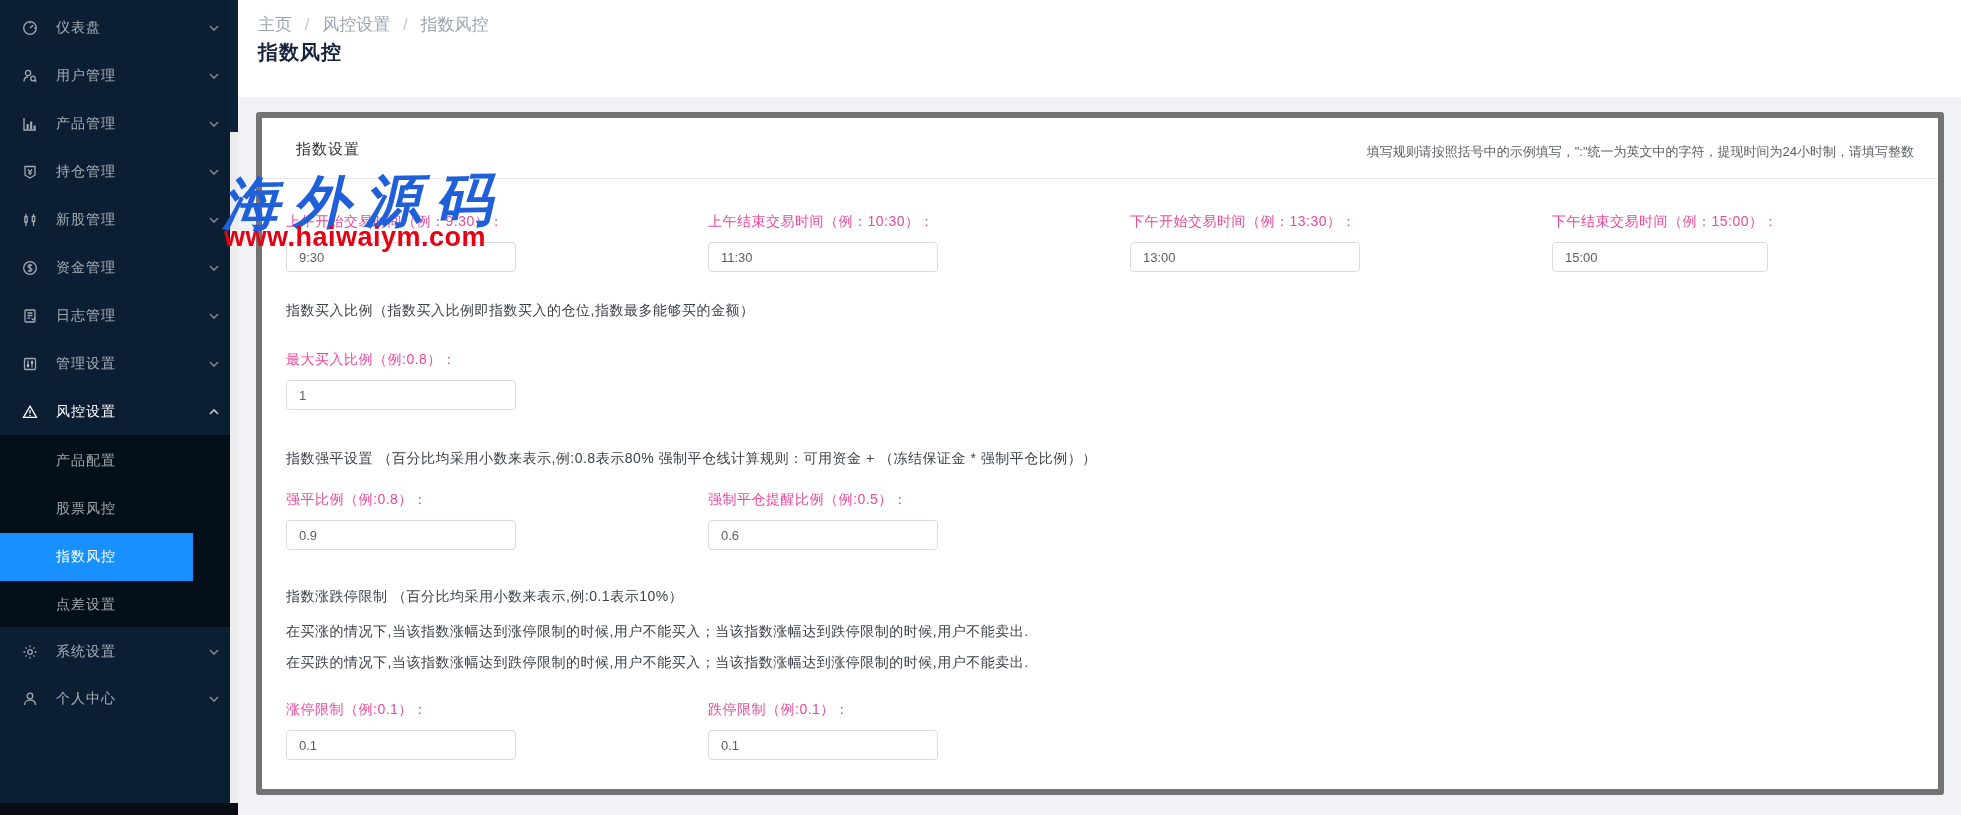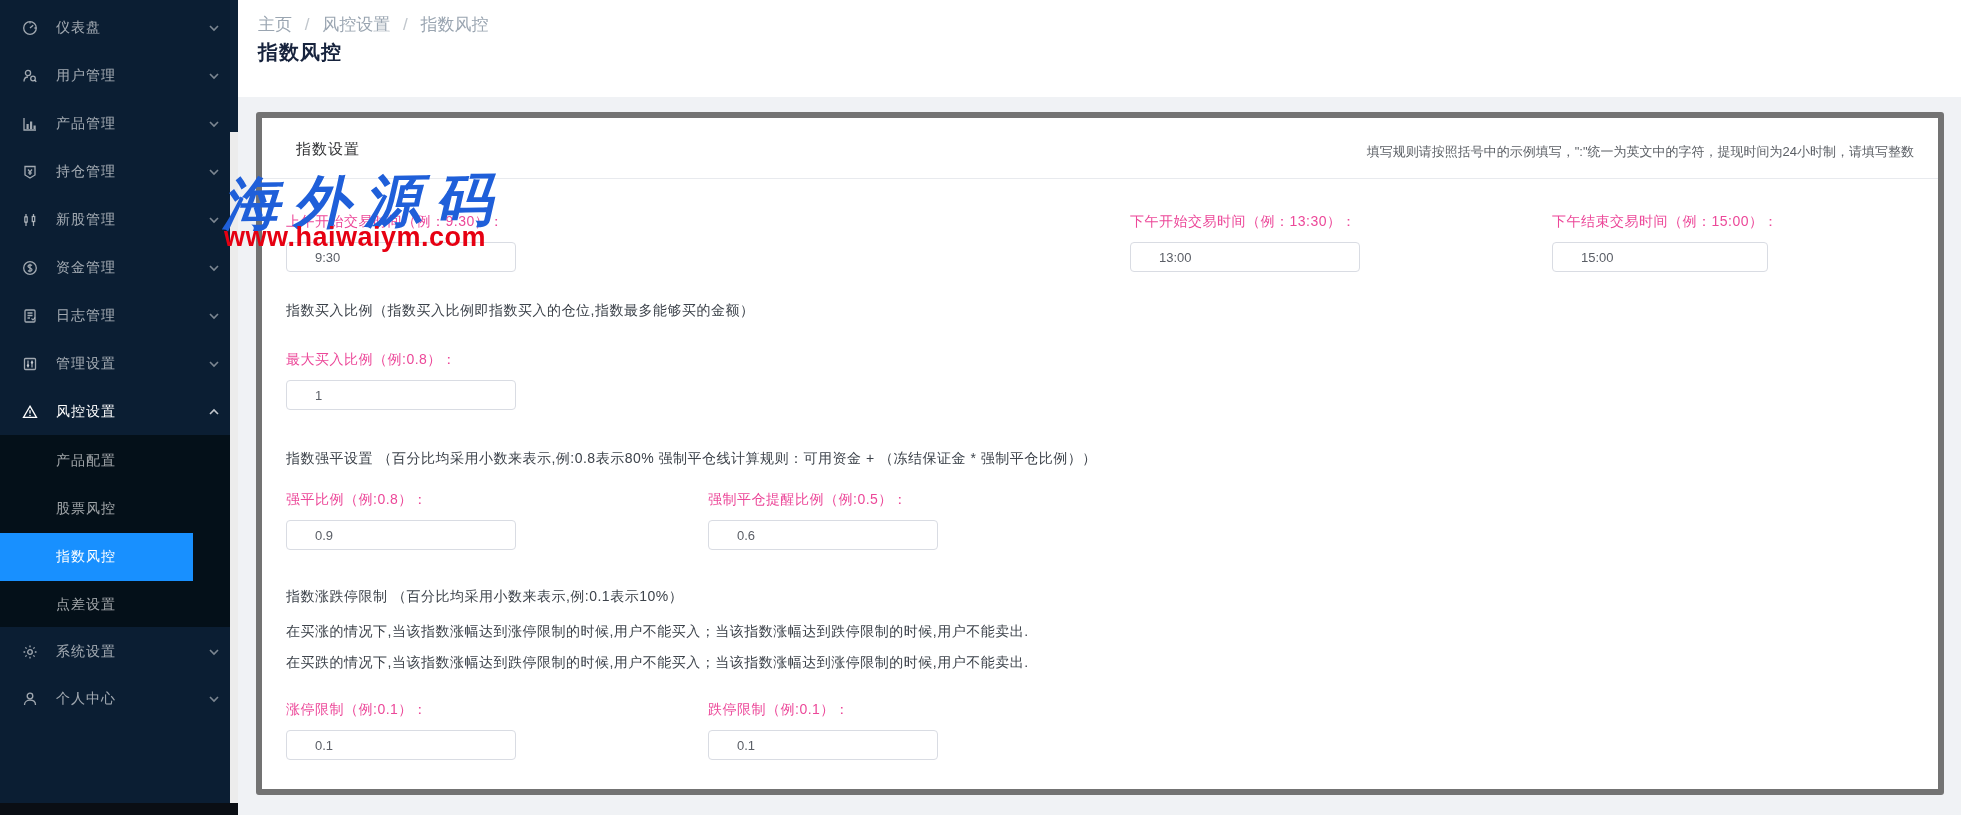--- a/index.html
+++ b/index.html
@@ -33,21 +33,21 @@
   .page-title { position:absolute; left:20px; top:39px; font-size:20px; font-weight:bold; color:#17233d; letter-spacing:1px; }
 
   
   .card { position:absolute; left:18px; top:112px; width:1688px; height:683px; background:#ffffff; border:6px solid #737373; border-radius:3px; }
   .card-header { position:absolute; left:0; top:0; width:100%; height:61px; border-bottom:1px solid #e8eaee; }
   .card-title { position:absolute; left:34px; top:22px; font-size:15px; color:#303133; letter-spacing:1px; }
   .rule-note { position:absolute; right:24px; top:25px; font-size:13px; color:#5c6066; }
 
   .field { position:absolute; }
   .field .f-label { display:block; font-size:14px; color:#ec4899; letter-spacing:.5px; }
-  .field input { display:block; margin-top:11px; width:230px; height:30px; border:1px solid #d9dce3; border-radius:4px; font-size:13px; color:#5a5e66; padding-left:28px; outline:none; background:#fff; font-family:"Liberation Sans",sans-serif; }
+  .field input { display:block; margin-top:11px; width:230px; height:30px; border:1px solid #d9dce3; border-radius:4px; font-size:13px; color:#5a5e66; padding-left:12px; outline:none; background:#fff; font-family:"Liberation Sans",sans-serif; }
   .field.narrow input { width:216px; }
 
   .section-note { position:absolute; font-size:14px; color:#3c424a; letter-spacing:.5px; }
   .para { position:absolute; font-size:14px; color:#3c424a; letter-spacing:.5px; }
 
   .c1 { left:24px; }  .c2 { left:446px; }  .c3 { left:868px; }  .c4 { left:1290px; }
 
   
   .watermark { position:absolute; left:222px; top:172px; z-index:60; pointer-events:none; }
   .wm-text { font-family:"DejaVu Serif",serif; font-style:italic; font-weight:bold; font-size:57px; line-height:1; letter-spacing:14px; transform:rotate(-1deg); white-space:nowrap; }
@@ -275,20 +275,24 @@
     <div class="card">
       <div class="card-header">
         <div class="card-title">指数设置</div>
         <div class="rule-note">填写规则请按照括号中的示例填写，":"统一为英文中的字符，提现时间为24小时制，请填写整数</div>
       </div>
 
       <div class="field c1" style="top:95px">
         <span class="f-label">上午开始交易时间（例：9:30）：</span>
         <input value="9:30" style="">
       </div>
+      <div class="field c2" style="top:95px">
+        <span class="f-label">上午结束交易时间（例：10:30）：</span>
+        <input value="11:30" style="">
+      </div>
       <div class="field c3" style="top:95px">
         <span class="f-label">下午开始交易时间（例：13:30）：</span>
         <input value="13:00" style="">
       </div>
       <div class="field c4 narrow" style="top:95px">
         <span class="f-label">下午结束交易时间（例：15:00）：</span>
         <input value="15:00" style="">
       </div>
 
       <div class="section-note c1" style="top:184px">指数买入比例（指数买入比例即指数买入的仓位,指数最多能够买的金额）</div>

